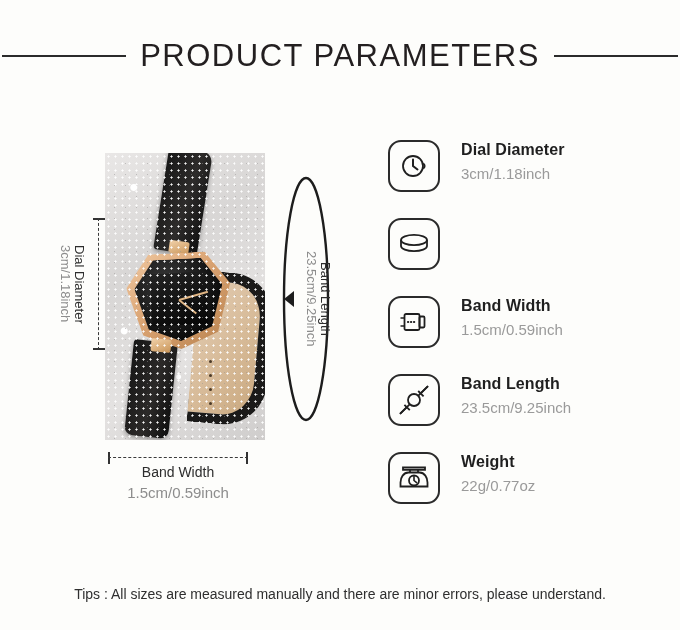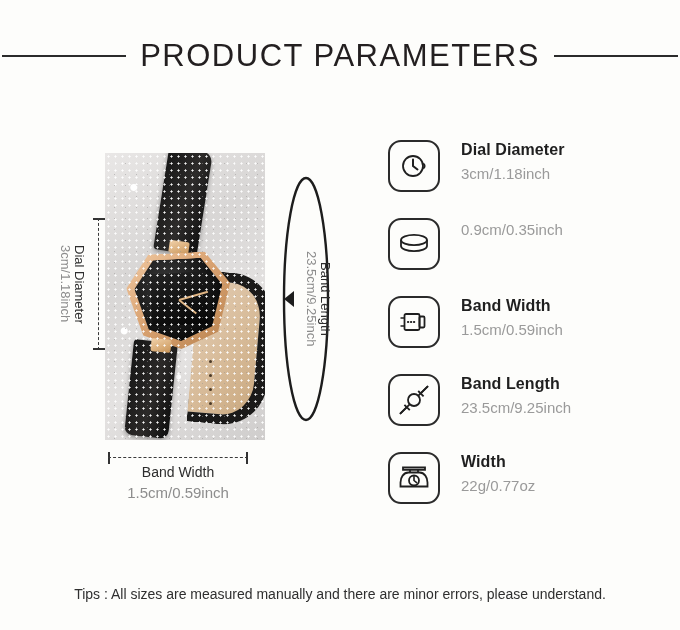--- a/index.html
+++ b/index.html
@@ -235,21 +235,20 @@
   </div>
 
   <div class="spec-row">
     <div class="spec-icon">
       <svg width="34" height="30" viewBox="0 0 34 30" fill="none" stroke="#1f1f1f" stroke-width="1.8">
         <ellipse cx="17" cy="11" rx="13" ry="5.2"></ellipse>
         <path d="M4 11 v6 a13 5.2 0 0 0 26 0 v-6"></path>
       </svg>
     </div>
     <div class="spec-text">
-      <div class="spec-value">0.9cm/0.35inch</div>
     </div>
   </div>
 
   <div class="spec-row">
     <div class="spec-icon">
       <svg width="34" height="24" viewBox="0 0 34 24" fill="none" stroke="#1f1f1f" stroke-width="1.8">
         <rect x="7.5" y="4" width="15" height="16" rx="1.5"></rect>
         <rect x="22.5" y="6.5" width="5" height="11" rx="1.2"></rect>
         <path d="M3.5 8 h4 M3.5 16 h4" stroke-width="1.6"></path>
         <path d="M11 12 h.2 M14 12 h.2 M17 12 h.2" stroke-width="2.2" stroke-linecap="round"></path>
@@ -280,20 +279,20 @@
     <div class="spec-icon">
       <svg width="32" height="30" viewBox="0 0 32 30" fill="none" stroke="#1f1f1f" stroke-width="1.8">
         <path d="M5 4.5 h22 v2.4 h-22 z"></path>
         <path d="M12 6.9 v2.6 M20 6.9 v2.6"></path>
         <path d="M10.5 9.5 h11 c5 0 8 5 8 10 v4 h-27 v-4 c0-5 3-10 8-10 z"></path>
         <circle cx="16" cy="17.5" r="5"></circle>
         <path d="M16 13.6 v3.9 l2.6 2.2" stroke-width="1.6" stroke-linecap="round"></path>
       </svg>
     </div>
     <div class="spec-text">
-      <div class="spec-label">Width</div>
+      <div class="spec-label">Weight</div>
       <div class="spec-value">22g/0.77oz</div>
     </div>
   </div>
 
 </div>
 
 <div class="tips">Tips : All sizes are measured manually and there are minor errors, please understand.</div>
 
 </body></html>

